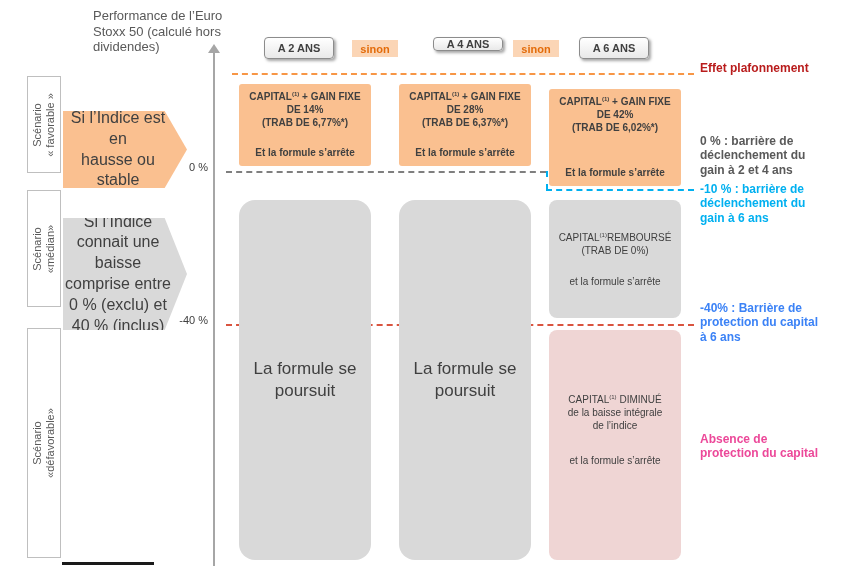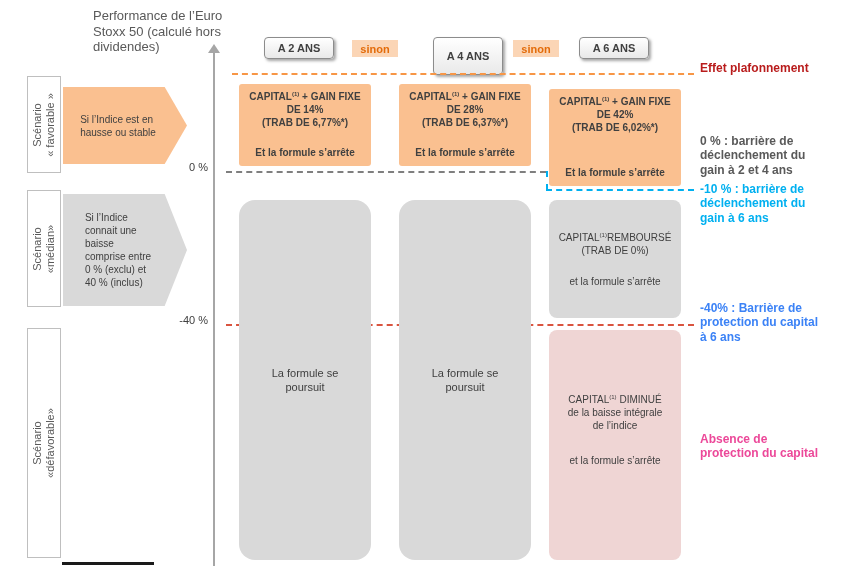--- a/index.html
+++ b/index.html
@@ -20,31 +20,31 @@
   .sinon { display:flex; align-items:center; justify-content:center;
     font-size:11px; font-weight:600; color:#e36c0a; background:#fbd5b5; }
 
   .scenario-box { background:#ffffff; border:1px solid #bfbfbf; }
   .scenario-rot { position:absolute; top:50%; left:50%;
     transform:translate(-50%,-50%) rotate(-90deg);
     font-size:11px; color:#595959; text-align:center; line-height:1.2; }
 
   .cond-arrow { clip-path:polygon(0 0, 82% 0, 100% 50%, 82% 100%, 0 100%);
     display:flex; align-items:center; justify-content:center;
-    font-size:10px; color:#404040; line-height:1.3; padding-right:14px; }
+    font-size:16px; color:#404040; text-align:center; line-height:1.3; padding-right:14px;margin-top:24px; }
   .cond-orange { background:#fac090; }
   .cond-gray { background:#d9d9d9; }
   .cond-pink { background:#f6e3e2; }
 
   .payoff { background:#fac090; border-radius:3px; display:flex; flex-direction:column;
     justify-content:space-between; align-items:center; text-align:center;
     padding:6px 4px 7px 4px; font-size:10px; font-weight:bold; color:#404040; line-height:1.3; }
   .bigbox { background:#d9d9d9; display:flex; flex-direction:column;
     align-items:center; justify-content:center; text-align:center;
-    font-size:11px; color:#404040; line-height:1.3; }
+    font-size:17px; color:#404040; line-height:1.3; }
   .pinkbox { background:#efd5d4; }
   sup { font-size:0.6em; vertical-align:super; }
 
   .dash-h { height:0; border-top:2px dashed; }
   .dash-v { width:0; border-left:2px dashed; }
   .c-orange { border-color:#f79646; }
   .c-gray { border-color:#7f7f7f; }
   .c-blue { border-color:#00b0f0; }
   .c-red { border-color:#d9543f; }
 
@@ -65,21 +65,21 @@
   <div class="abs axis-title preline" style="left:93px; top:8px; width:145px;">Performance de l’Euro
 Stoxx 50 (calculé hors
 dividendes)</div>
   <div class="abs axis-arrow" style="left:208px; top:44px;"></div>
   <div class="abs axis-line" style="left:213px; top:52px; height:514px;"></div>
   <div class="abs tick" style="left:168px; top:161px; width:40px;">0 %</div>
   <div class="abs tick" style="left:160px; top:314px; width:48px;">-40 %</div>
 
   <div class="abs period-btn" style="left:264px; top:37px; width:70px; height:22px;">A 2 ANS</div>
   <div class="abs sinon" style="left:352px; top:40px; width:46px; height:17px;">sinon</div>
-  <div class="abs period-btn" style="left:433px; top:37px; width:70px; height:38px;">A 4 ANS</div>
+  <div class="abs period-btn" style="left:433px; top:37px; width:70px; height:14px;">A 4 ANS</div>
   <div class="abs sinon" style="left:513px; top:40px; width:46px; height:17px;">sinon</div>
   <div class="abs period-btn" style="left:579px; top:37px; width:70px; height:22px;">A 6 ANS</div>
 
   <div class="abs scenario-box" style="left:27px; top:76px; width:34px; height:97px;">
     <div class="scenario-rot preline" style="width:97px;">Scénario
 « favorable »</div>
   </div>
   <div class="abs scenario-box" style="left:27px; top:190px; width:34px; height:117px;">
     <div class="scenario-rot preline" style="width:117px;">Scénario
 «médian»</div>

